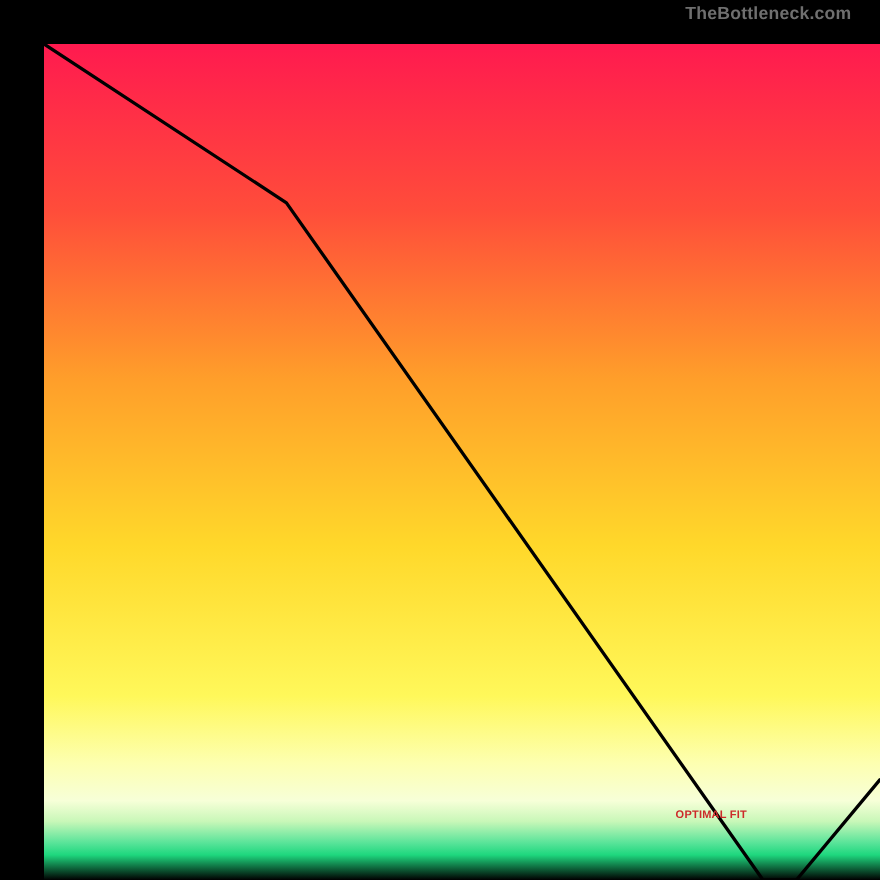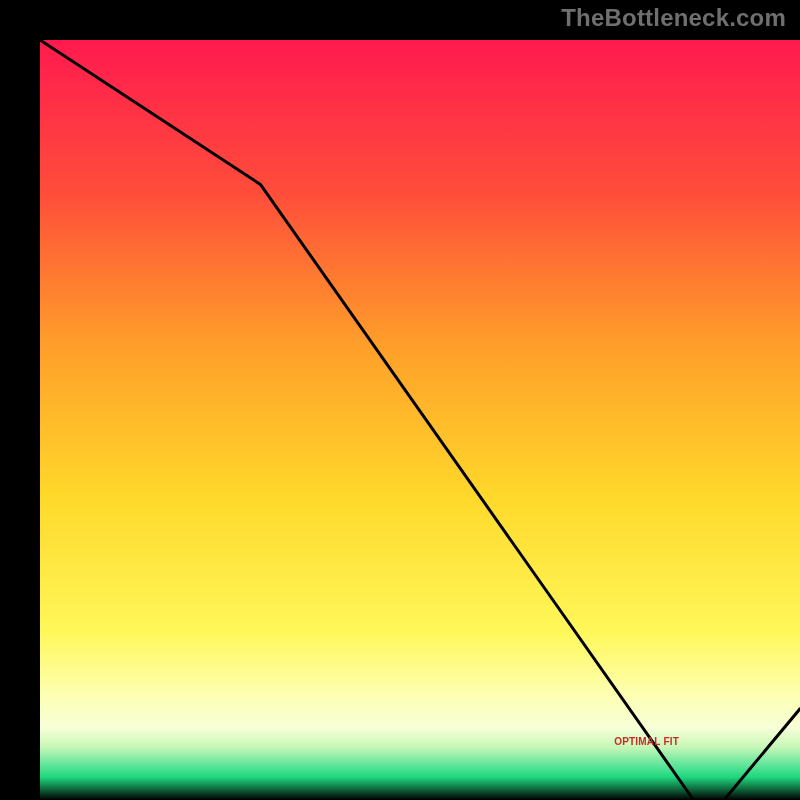--- a/index.html
+++ b/index.html
@@ -16,22 +16,22 @@
     left: 20px;
     top: 20px;
     width: 760px;
     height: 760px;
     background: #000;
     box-sizing: border-box;
   }
   .watermark {
     position: absolute;
     top: 4px;
-    right: 14px;
-    font-size: 24px;
+    right: 26px;
+    font-size: 16px;
     font-weight: 600;
     color: #6f6f6f;
     letter-spacing: 0.2px;
     user-select: none;
   }
   .plot-area {
     position: absolute;
     left: 20px;
     top: 20px;
     width: 760px;

